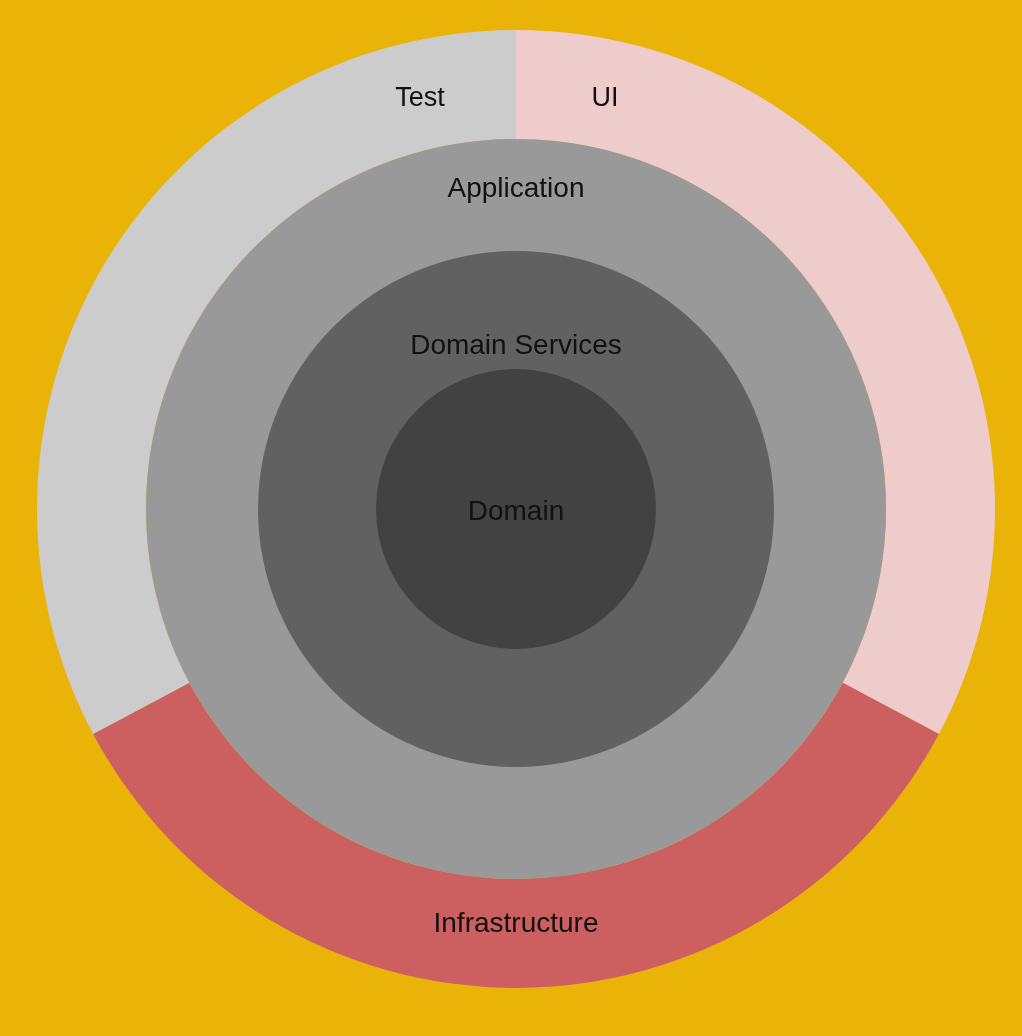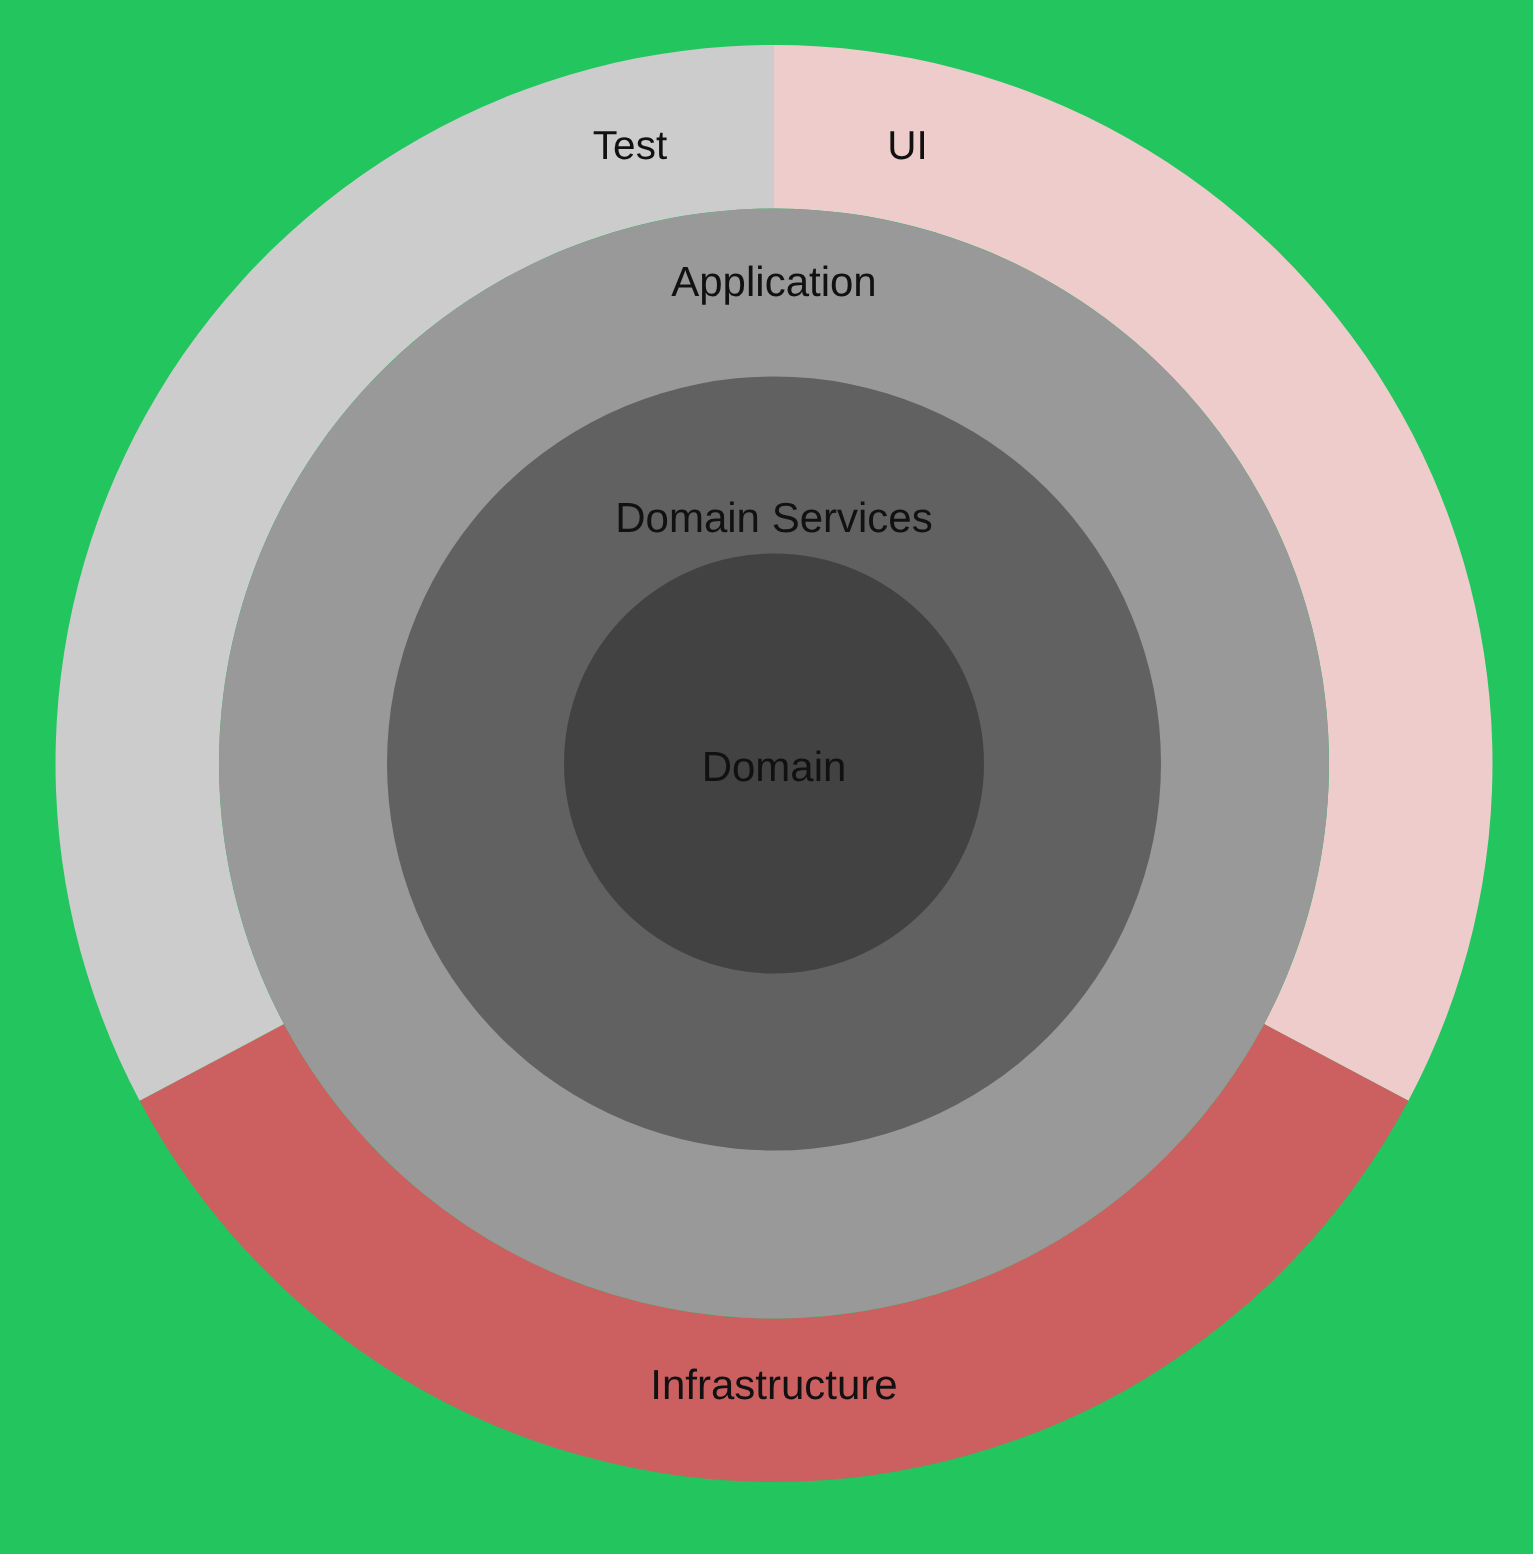--- a/index.html
+++ b/index.html
@@ -36,21 +36,21 @@
     dominant-baseline: middle;
     paint-order: normal;
   }
   .ring-label-lg {
     font-size: 28px;
   }
 </style>
 </head>
 <body>
 
-<div id="diagram-root" style="background: #22c55e;">
+<div id="diagram-root" style="background: #eab308;">
   <svg id="onion-svg" viewBox="0 0 1022 1036">
 
     <path id="seg-ui" d="M 516.00 30.00 A 479 479 0 0 1 938.93 733.88 L 842.69 682.70 A 370 370 0 0 0 516.00 139.00 Z" fill="#eecccc"></path>
 
     <path id="seg-infrastructure" d="M 938.93 733.88 A 479 479 0 0 1 93.07 733.88 L 189.31 682.70 A 370 370 0 0 0 842.69 682.70 Z" fill="#cc6060"></path>
 
     <path id="seg-test" d="M 93.07 733.88 A 479 479 0 0 1 516.00 30.00 L 516.00 139.00 A 370 370 0 0 0 189.31 682.70 Z" fill="#cccccc"></path>
 
     <circle id="ring-application" cx="516" cy="509" r="370" fill="#999999"></circle>
 

